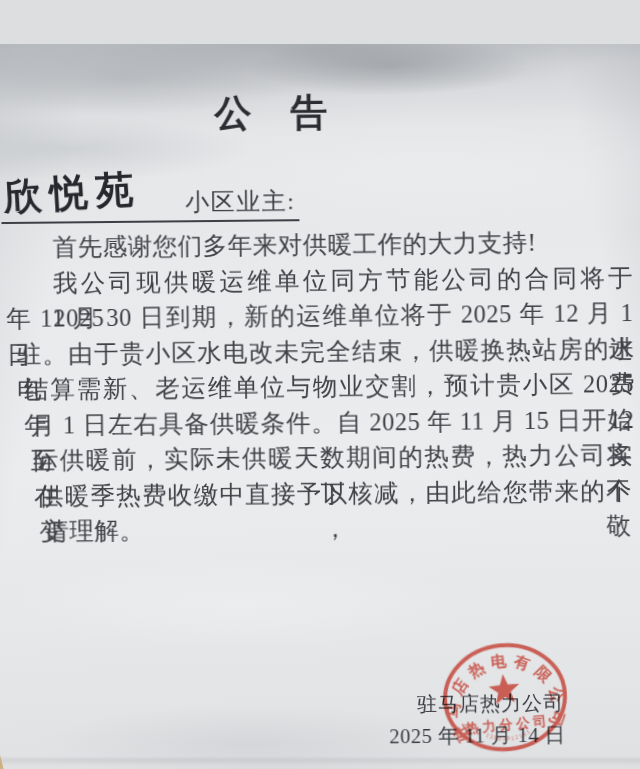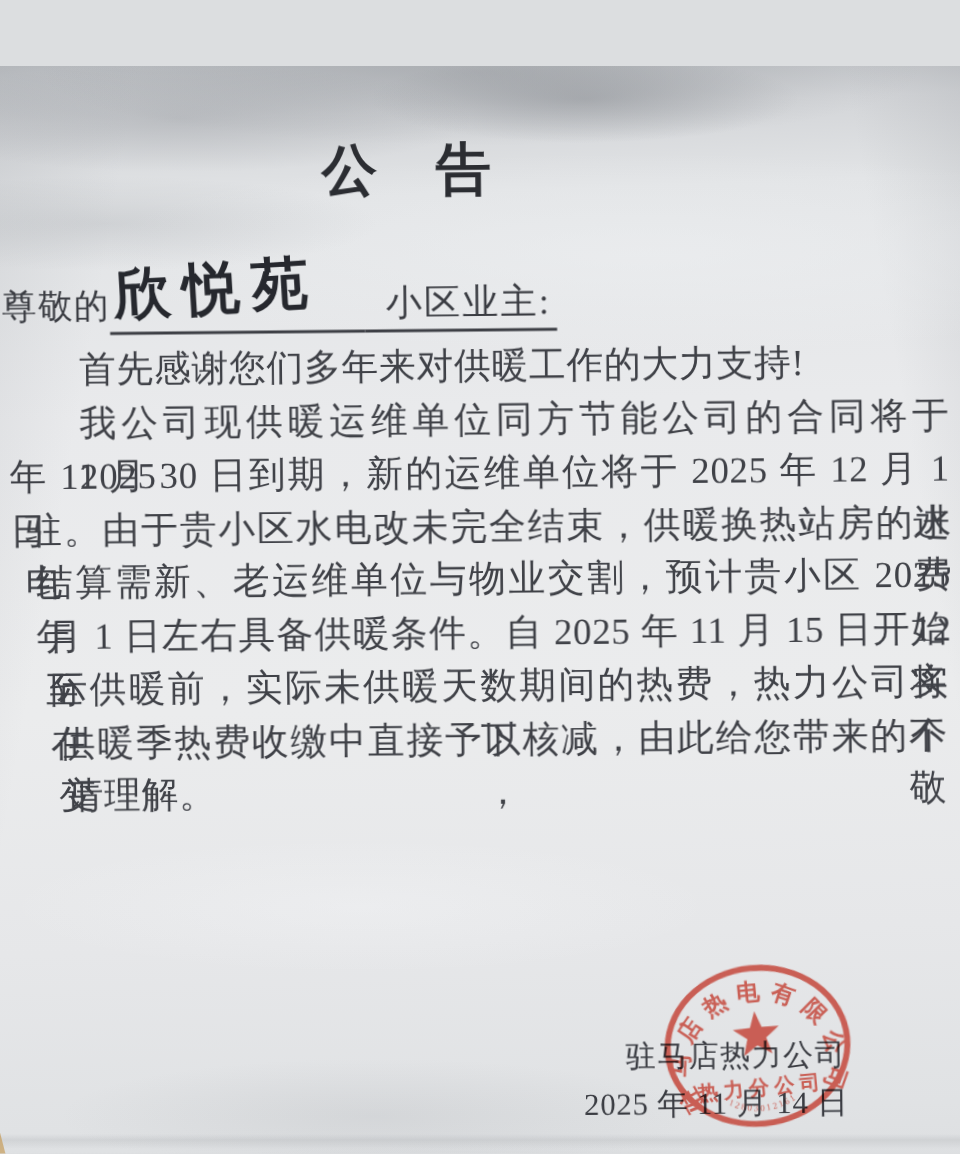--- a/index.html
+++ b/index.html
@@ -91,21 +91,20 @@
 
 <div class="photo">
   <div class="paper"></div>
   <div class="corner-gap"></div>
 
   <div class="content">
 
     <h1 class="title">公　告</h1>
 
     <div class="salutation">
-      <span class="sal-prefix">尊敬的</span>
       <span class="sal-blank">
         <span class="handwritten">欣悦苑</span>
       </span>
       <span class="sal-suffix">小区业主:</span>
     </div>
 
     <div class="body-block">
       <div class="bline">首先感谢您们多年来对供暖工作的大力支持!</div>
       <div class="bline j">我公司现供暖运维单位同方节能公司的合同将于 2025</div>
       <div class="bline j">年 11 月 30 日到期，新的运维单位将于 2025 年 12 月 1 日进</div>

